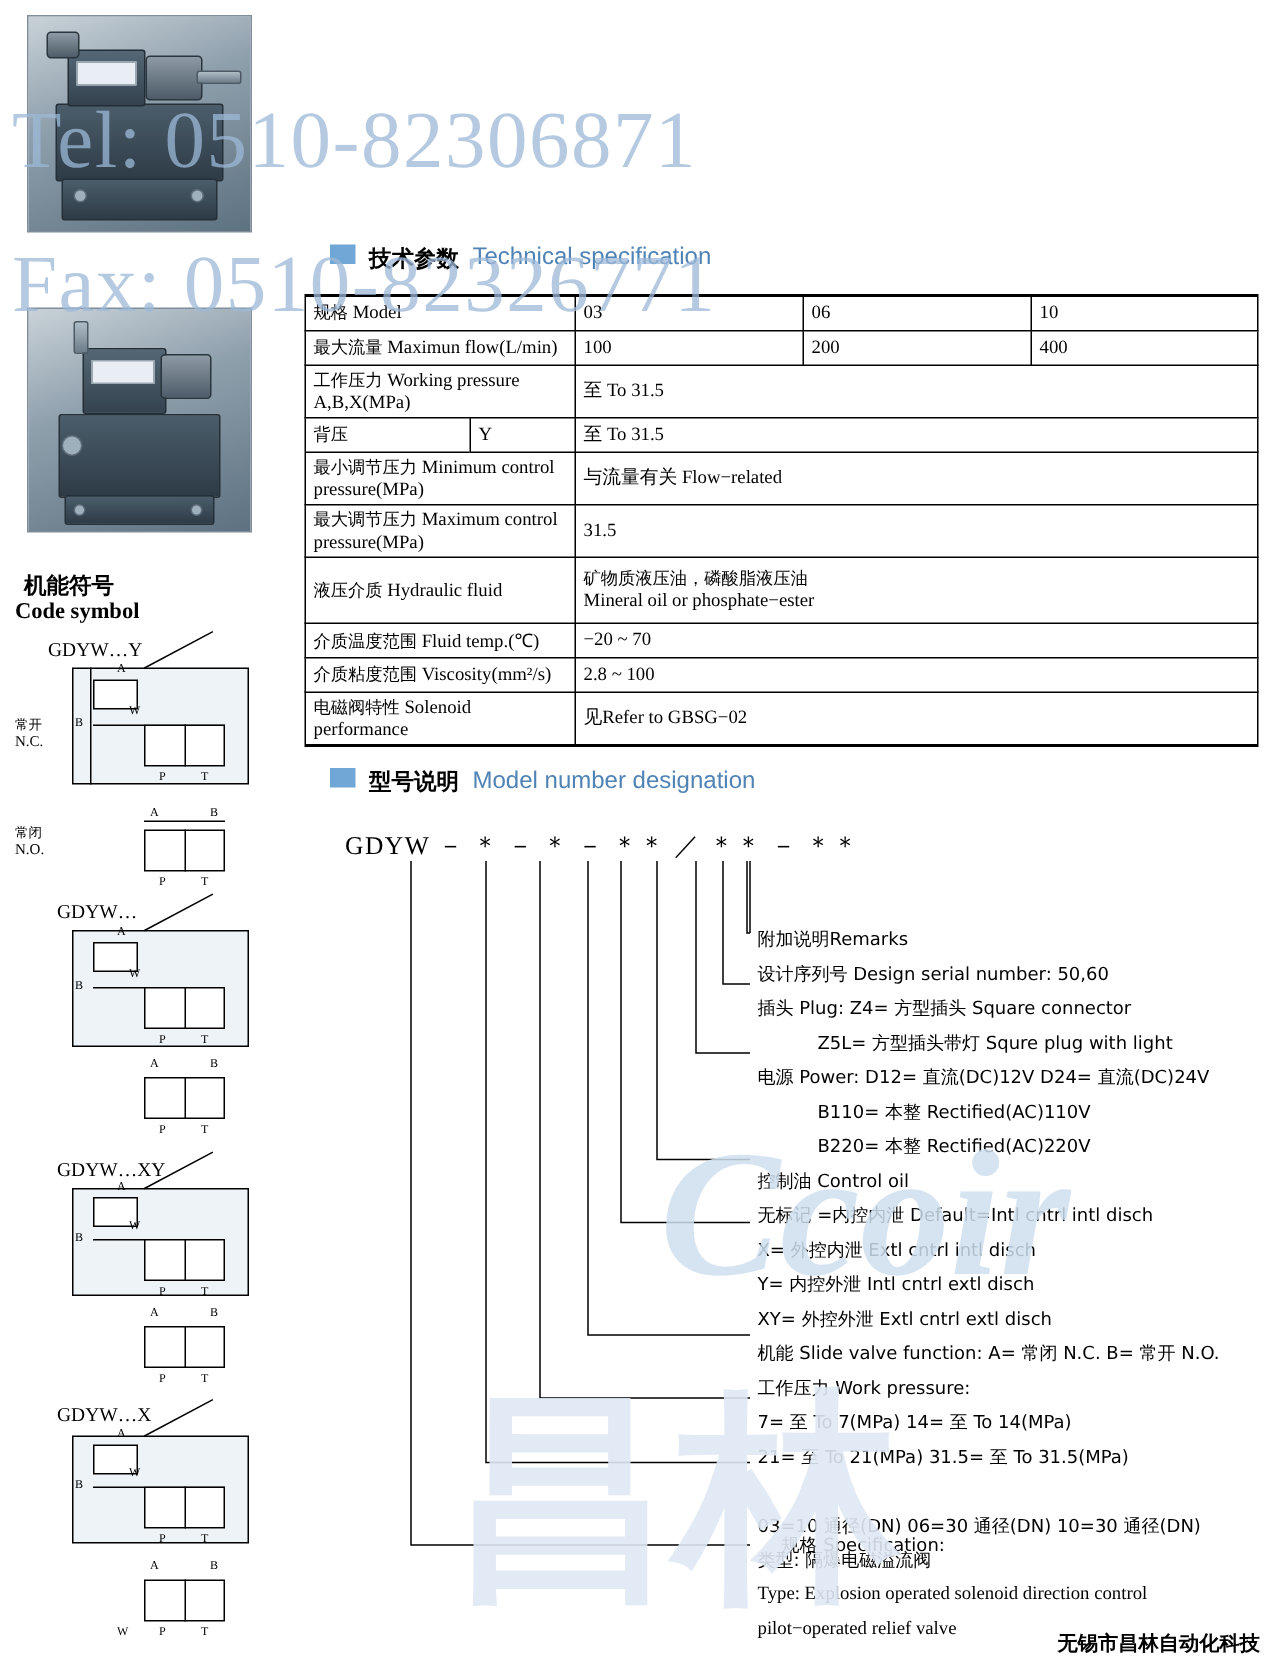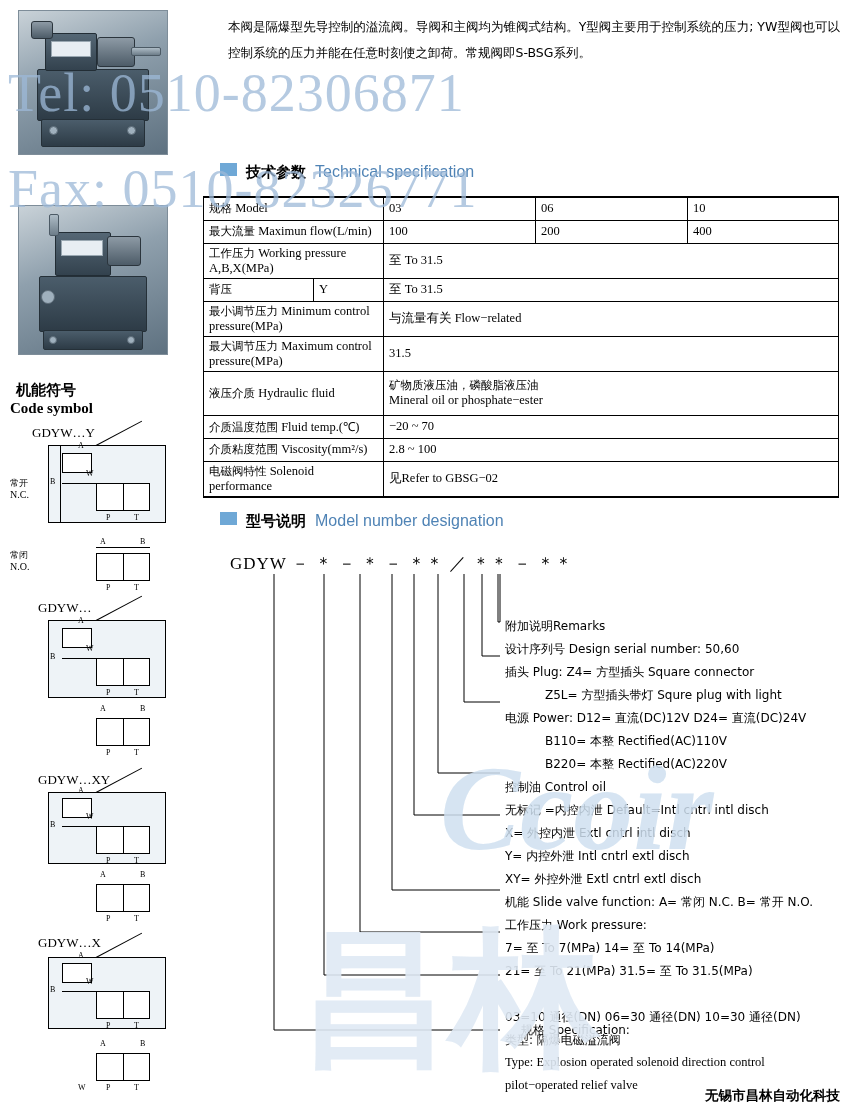--- a/index.html
+++ b/index.html
@@ -286,21 +286,20 @@
     <div class="sym-txt" style="left:140px;top:104px;">B</div>
     <div class="sym-txt" style="left:78px;top:148px;">W</div>
     <div class="sym-txt" style="left:106px;top:148px;">P</div>
     <div class="sym-txt" style="left:134px;top:148px;">T</div>
   </div>
 </div>
 
 <div class="right-col">
 
   <div class="intro">
-    <p class="cn">本阀是隔爆型先导控制的溢流阀。导阀和主阀均为锥阀式结构。Y型阀主要用于控制系统的压力; YW型阀也可以控制系统的压力并能在任意时刻使之卸荷。常规阀即S-BSG系列。</p>
   </div>
 
   <div class="sec-head" style="left:20px;top:163px;">
     <div class="sec-mark"></div>
     <div class="sec-cn">技术参数</div>
     <div class="sec-en">Technical specification</div>
   </div>
 
   <table class="spec">
     <tbody>

